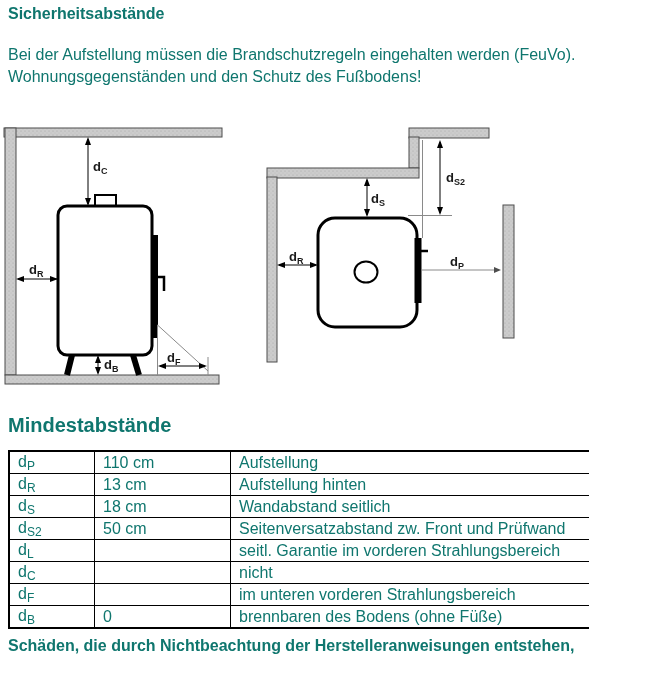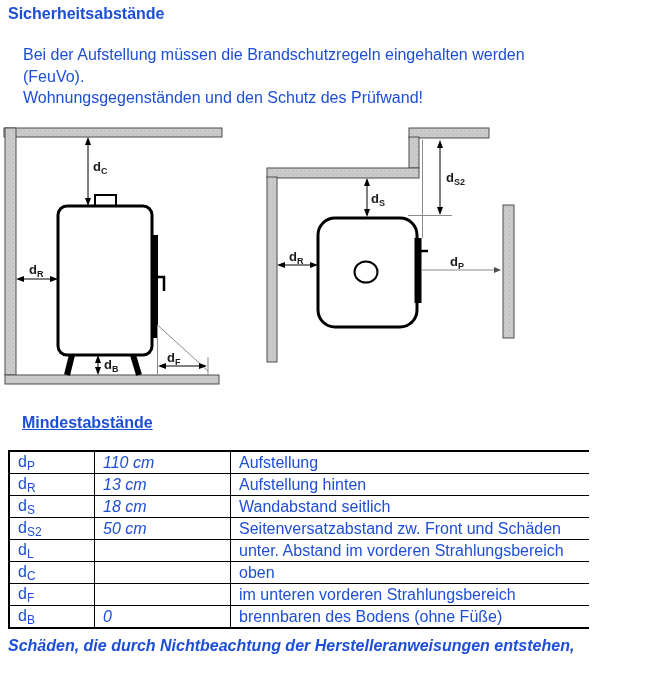--- a/index.html
+++ b/index.html
@@ -1,50 +1,50 @@
 <!DOCTYPE html>
 <html><head>
 <meta charset="utf-8">
 <style>
   html,body{margin:0;padding:0;background:#fff;}
   .page{
     position:relative;width:589px;height:680px;background:#ffffff;
-    font-family:"Liberation Sans",sans-serif;color:#1d4ed8;overflow:hidden;
+    font-family:"Liberation Sans",sans-serif;color:#0f766e;overflow:hidden;
   }
   .h1{position:absolute;left:8px;top:5px;font-size:16px;font-weight:bold;}
   .intro{position:absolute;left:8px;top:44px;font-size:16px;line-height:21.5px;}
-  .intro span{display:block;margin-left:15px;}
+  .intro span{display:block;}
   .diagram{position:absolute;left:0;top:118px;width:667px;height:280px;}
-  .h2{position:absolute;left:22px;top:414px;font-size:16px;font-weight:bold;text-decoration:underline;}
+  .h2{position:absolute;left:8px;top:414px;font-size:20px;font-weight:bold;}
   table.minabst{
     position:absolute;left:8px;top:450px;border-collapse:collapse;
     border:2px solid #000;font-size:16px;table-layout:fixed;width:648px;
   }
   table.minabst td{
     border:1px solid #000;height:19px;padding:0 8px;white-space:nowrap;
     overflow:hidden;vertical-align:middle;line-height:19px;
   }
   td.c1{width:68px;padding-left:6px;}
-  td.c2{width:119px;font-style:italic;}
+  td.c2{width:119px;}
   .sub{font-size:12px;position:relative;top:3px;}
-  .warning{position:absolute;left:8px;top:637px;font-size:16px;font-weight:bold;line-height:18px;font-style:italic;}
+  .warning{position:absolute;left:8px;top:637px;font-size:16px;font-weight:bold;line-height:18px;}
   .warning span{display:block;}
   svg text{font-family:"Liberation Sans",sans-serif;font-size:13px;font-weight:bold;fill:#1a1a1a;}
   svg .subt{font-size:9px;}
 </style>
 </head>
 <body>
 
 <div class="page">
 
   <div class="h1">Sicherheitsabstände</div>
 
   <div class="intro">
     <span>Bei der Aufstellung müssen die Brandschutzregeln eingehalten werden (FeuVo).</span>
-    <span>Wohnungsgegenständen und den Schutz des Prüfwand!</span>
+    <span>Wohnungsgegenständen und den Schutz des Fußbodens!</span>
   </div>
 
   <svg class="diagram" width="667" height="280" viewBox="0 0 667 280">
     <defs>
       <pattern id="wallp" width="4" height="4" patternUnits="userSpaceOnUse">
         <rect width="4" height="4" fill="#cccccc"></rect>
         <circle cx="1" cy="1" r="0.6" fill="#a8a8a8"></circle>
         <circle cx="3" cy="3" r="0.6" fill="#bdbdbd"></circle>
       </pattern>
     </defs>
@@ -139,31 +139,31 @@
         <td>Aufstellung hinten</td>
       </tr>
       <tr>
         <td class="c1"><span>d</span><span class="sub">S</span></td>
         <td class="c2">18 cm</td>
         <td>Wandabstand seitlich</td>
       </tr>
       <tr>
         <td class="c1"><span>d</span><span class="sub">S2</span></td>
         <td class="c2">50 cm</td>
-        <td>Seitenversatzabstand zw. Front und Schäden</td>
+        <td>Seitenversatzabstand zw. Front und Prüfwand</td>
       </tr>
       <tr>
         <td class="c1"><span>d</span><span class="sub">L</span></td>
         <td class="c2"></td>
-        <td>unter. Abstand im vorderen Strahlungsbereich</td>
+        <td>seitl. Garantie im vorderen Strahlungsbereich</td>
       </tr>
       <tr>
         <td class="c1"><span>d</span><span class="sub">C</span></td>
         <td class="c2"></td>
-        <td>oben</td>
+        <td>nicht</td>
       </tr>
       <tr>
         <td class="c1"><span>d</span><span class="sub">F</span></td>
         <td class="c2"></td>
         <td>im unteren vorderen Strahlungsbereich</td>
       </tr>
       <tr>
         <td class="c1"><span>d</span><span class="sub">B</span></td>
         <td class="c2">0</td>
         <td>brennbaren des Bodens (ohne Füße)</td>

